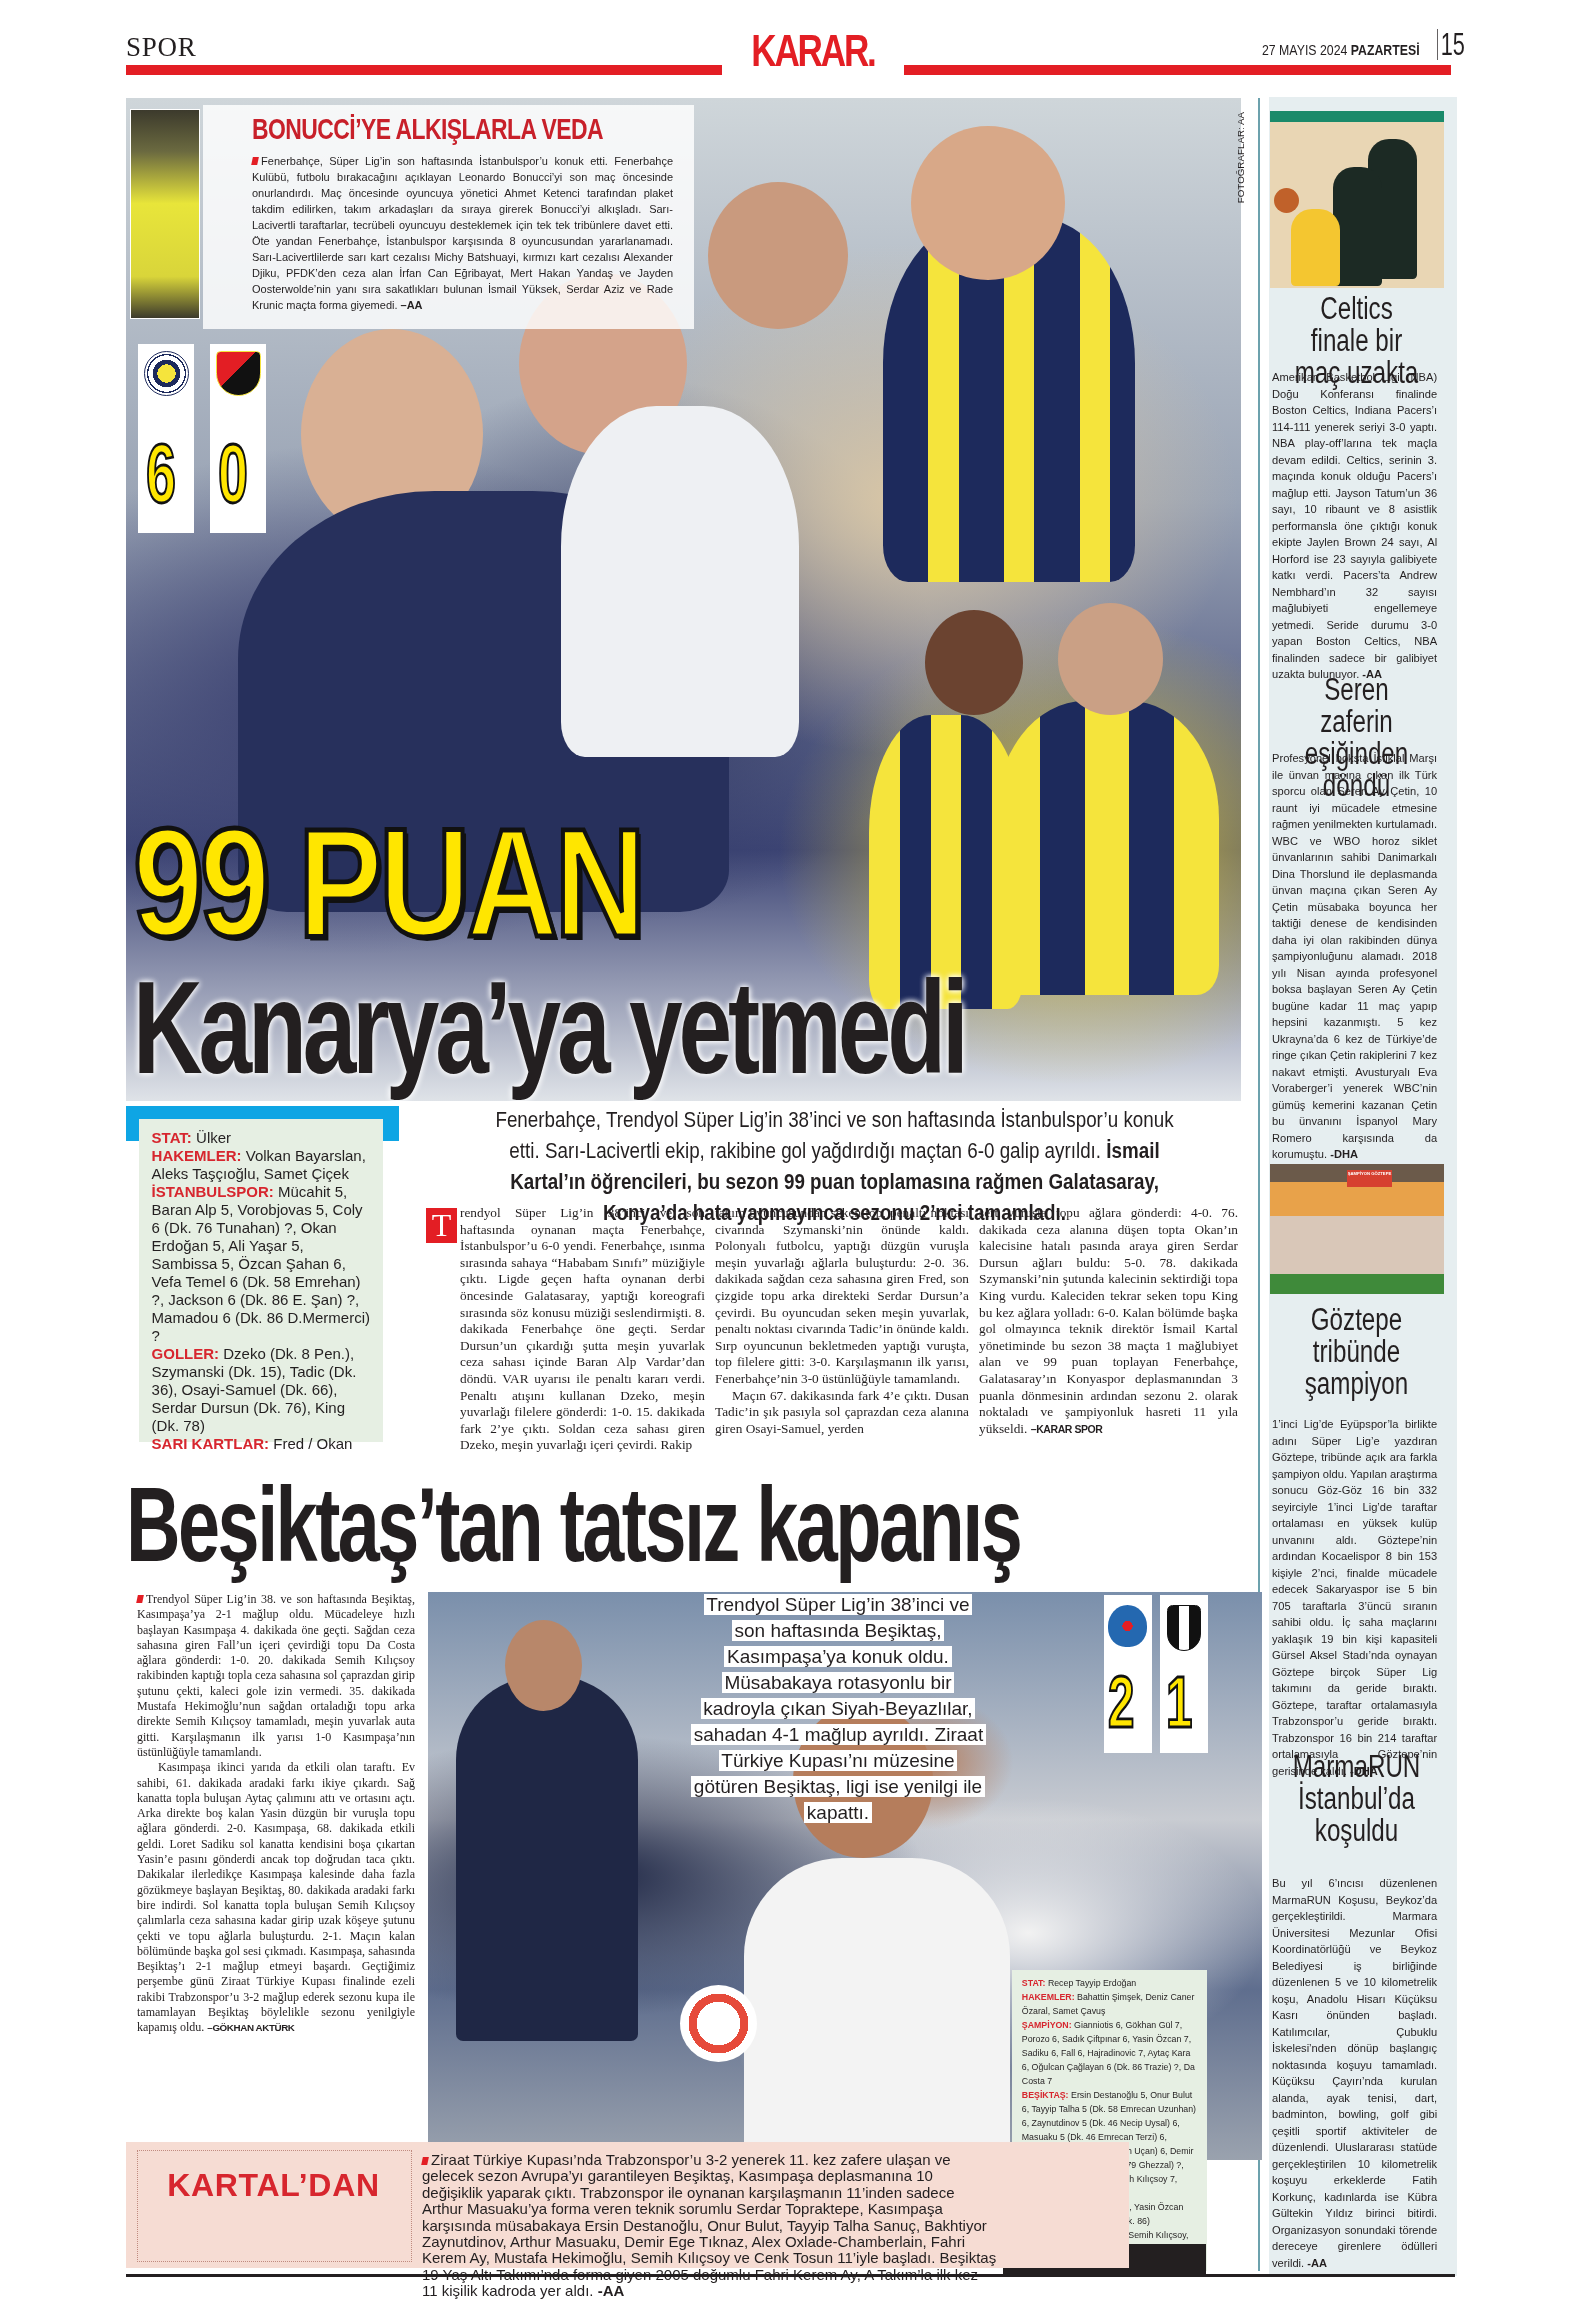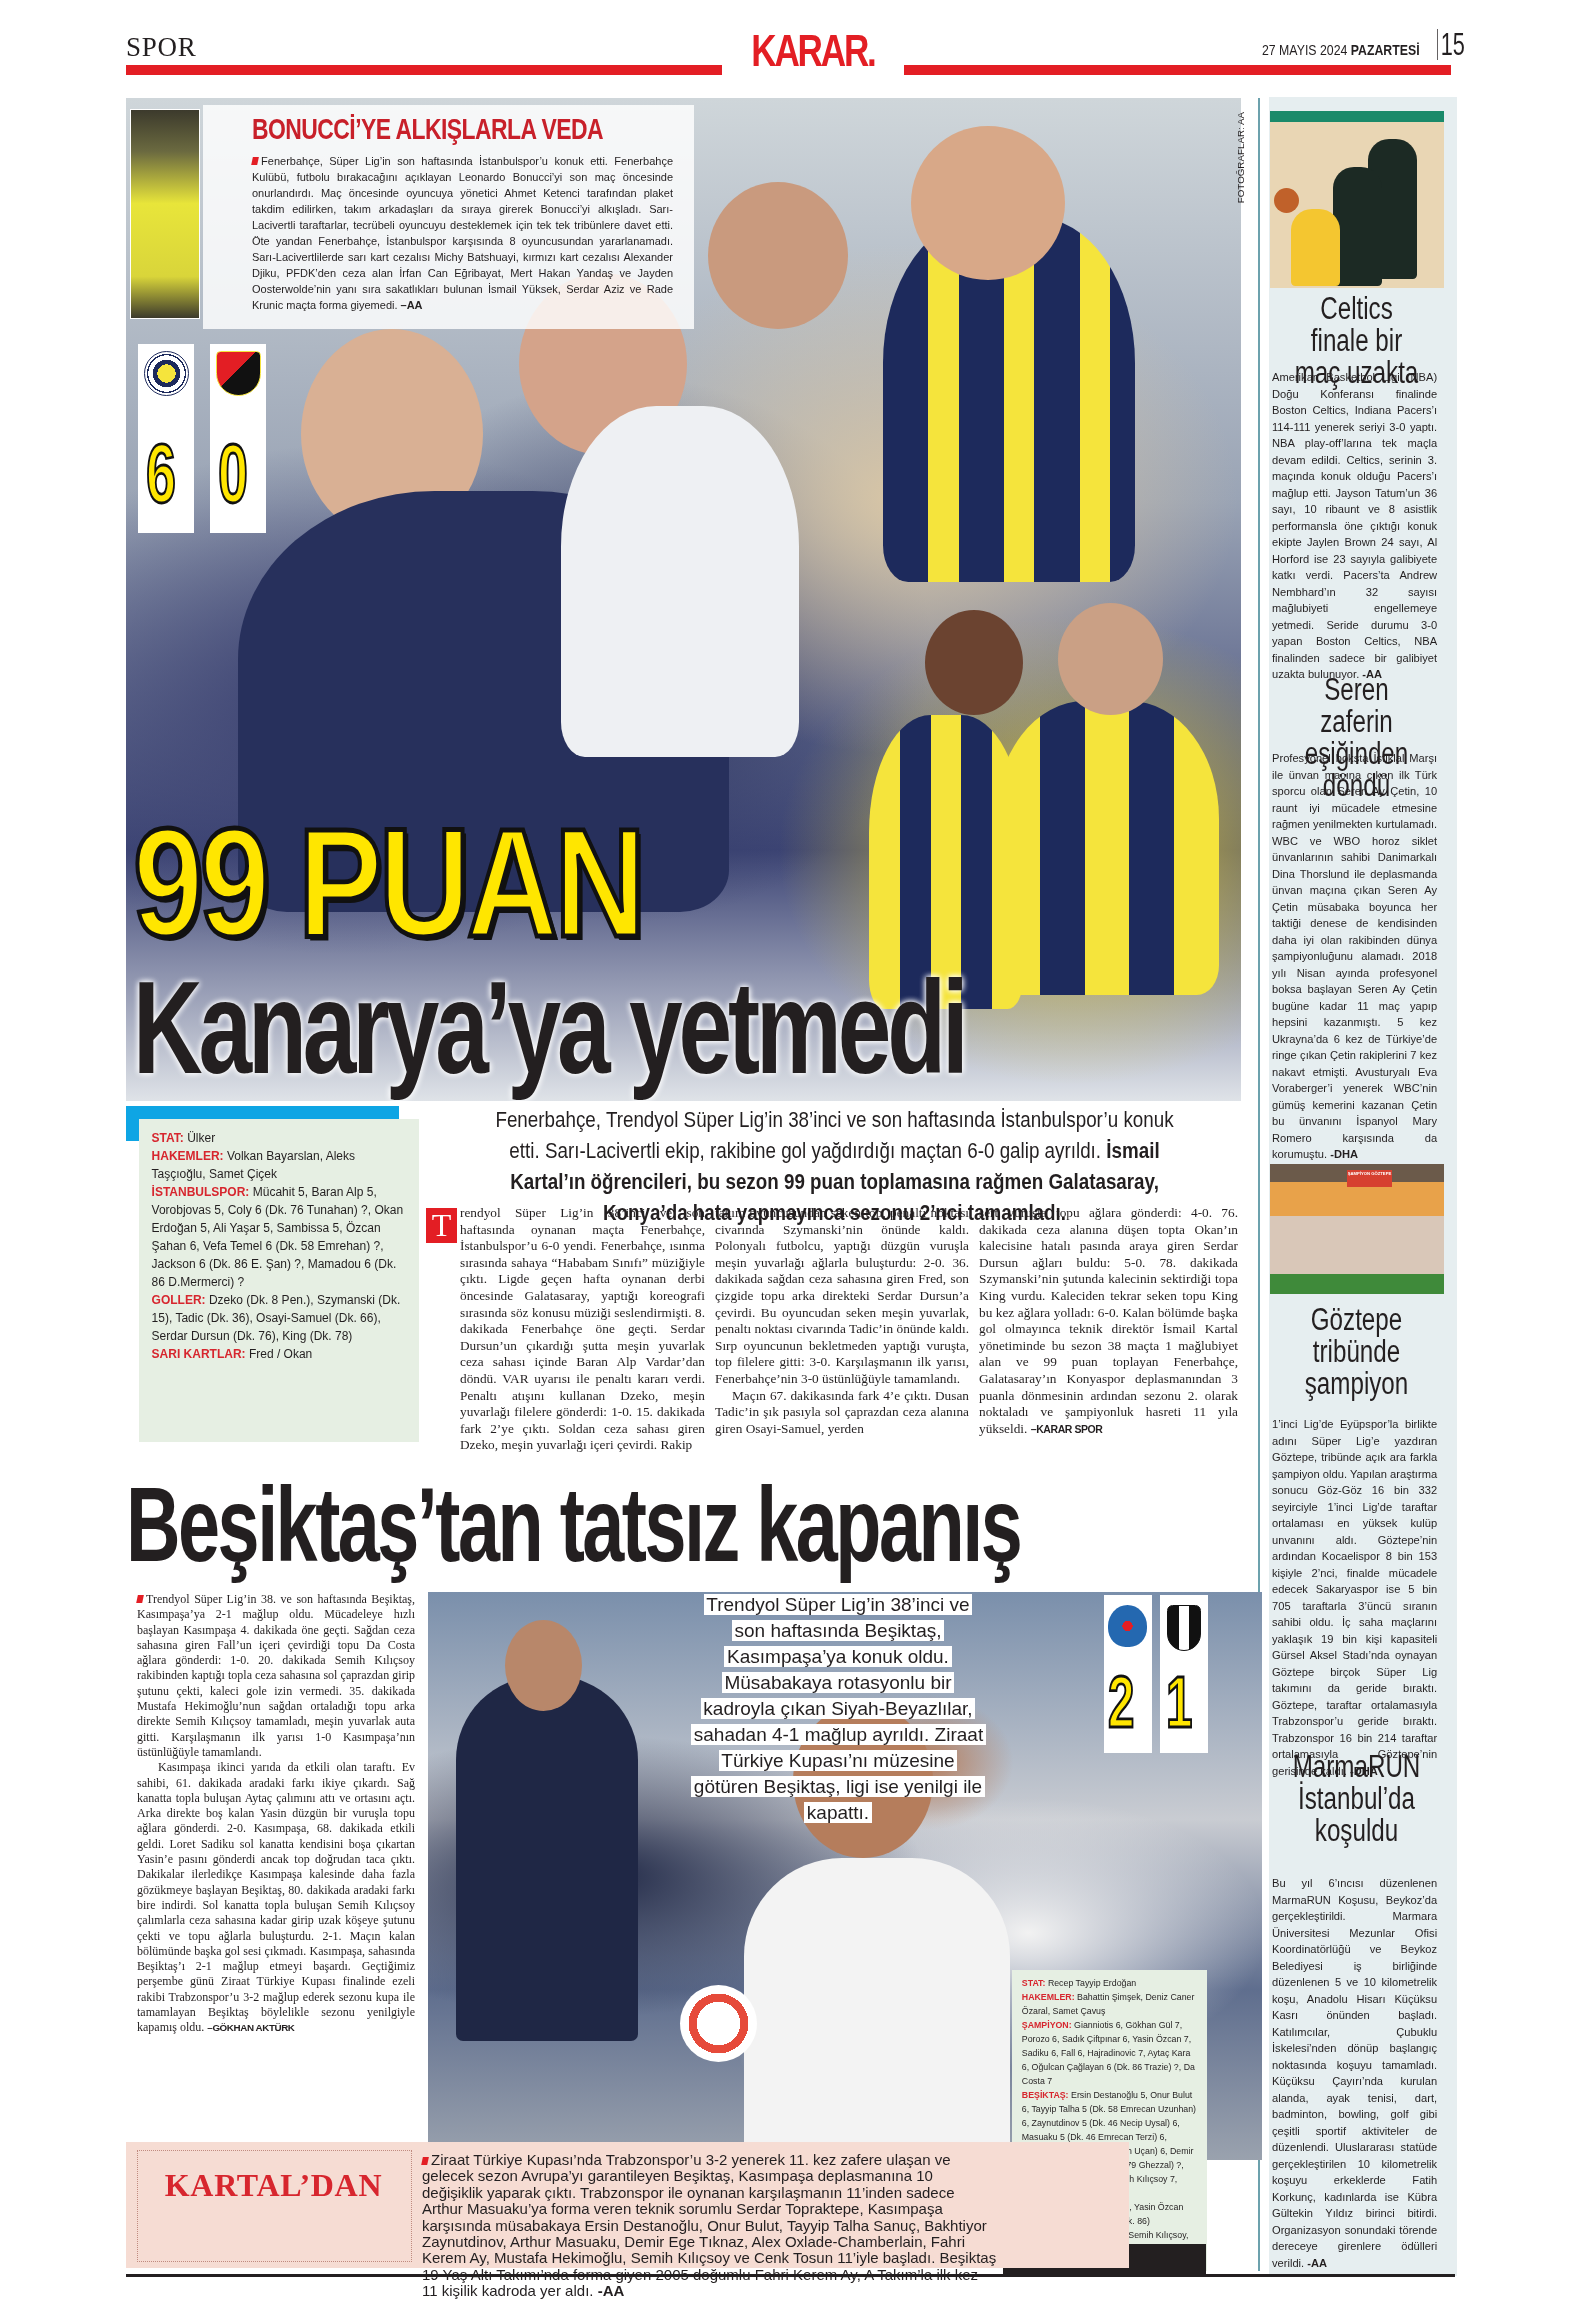--- a/index.html
+++ b/index.html
@@ -38,21 +38,21 @@
   .crest-card { position: absolute; background: #fff; width: 56px; height: 189px; }
   .score-digit { position: absolute; font-family: "Liberation Sans", sans-serif; font-weight: 900; font-size: 83px; color: #ffe600; -webkit-text-stroke: 2.8px #111; line-height: 1; transform: scaleX(0.65); transform-origin: left top; }
   .crest { position: absolute; width: 45px; height: 45px; border-radius: 50%; }
 
   
   #hl-99 { left: 133px; top: 806px; font-family: "Liberation Sans", sans-serif; font-weight: 900; font-size: 154px; color: #ffe600; -webkit-text-stroke: 4.9px #111; letter-spacing: -4.2px; line-height: 1; transform: scaleX(0.82); transform-origin: left top; white-space: nowrap; text-shadow: 4.2px 4.2px 0 #111; }
   #hl-kanarya { left: 133px; top: 962px; font-family: "Liberation Sans", sans-serif; font-weight: 900; font-size: 132px; color: #231f20; letter-spacing: -5.6px; line-height: 1; transform: scaleX(0.73); transform-origin: left top; white-space: nowrap; text-shadow: 0 0 7px #fff, 0 0 7px #fff; }
 
   
   #fb-statbar { left: 126px; top: 1106px; width: 273px; height: 35px; background: #0ea5e4; }
-  #fb-statbox { left: 139px; top: 1119px; width: 280px; height: 323px; background: #e6efe3; padding: 9.8px 12.6px; font-size: 12px; line-height: 18px; color: #231f20; }
+  #fb-statbox { left: 139px; top: 1119px; width: 244px; height: 323px; background: #e6efe3; padding: 9.8px 12.6px; font-size: 15px; line-height: 18px; color: #231f20; }
   .lbl { color: #d7262e; font-weight: 700; }
 
   
   #fb-lead { left: 421px; top: 1104px; width: 827px; text-align: center; font-size: 22.4px; line-height: 31px; transform: scaleX(0.84); transform-origin: center top; }
   #fb-lead b { font-weight: 700; }
   .body-serif { font-family: "Liberation Serif", serif; font-size: 13.3px; line-height: 16.6px; text-align: justify; color: #231f20; }
   #fb-dropcap { left: 426px; top: 1208px; width: 31px; height: 35px; background: #e31e24; color: #fff; font-family: "Liberation Serif", serif; font-size: 32px; line-height: 35px; text-align: center; }
   #fb-col1 { left: 460px; top: 1205px; width: 245px; text-indent: 0; }
 
   
@@ -73,21 +73,21 @@
      radial-gradient(ellipse at 45% 80%, #e8e0d0 0%, transparent 10%),
      linear-gradient(180deg, #7a8fab 0%, #c9ccd2 40%, #5f6e8e 70%, #9aa2ae 100%); }
   #bjk-lead { left: 691px; top: 1592px; width: 294px; text-align: center; font-size: 19px; line-height: 26px; }
   #bjk-lead span { background: #fff; padding: 0 2.8px; box-decoration-break: clone; -webkit-box-decoration-break: clone; transform: scaleX(0.8); }
   #bjk-statbox { left: 1012px; top: 1970px; width: 195px; height: 301px; background: #e6efe3; padding: 5.6px 9.8px; font-size: 8.8px; line-height: 14px; transform: scaleX(1); }
   #bjk-statbar { left: 1003px; top: 2244px; width: 203px; height: 32px; background: #231f20; }
 
   
   #kartal-bg { left: 126px; top: 2142px; width: 1003px; height: 126px; background: #f6dcd3; }
   #kartal-inner { left: 137px; top: 2150px; width: 275px; height: 112px; border: 0.7px dotted #c08b80; }
-  #kartal-title { left: 137px; top: 2168px; width: 273px; text-align: center; font-family: Liberation Serif, serif; font-weight: 900; font-size: 32px; line-height: 34px; color: #d7262e; letter-spacing: 0.7px; }
+  #kartal-title { left: 137px; top: 2168px; width: 273px; text-align: center; font-family: Liberation Sans, sans-serif; font-weight: 900; font-size: 32px; line-height: 34px; color: #d7262e; letter-spacing: 0.7px; }
   #kartal-body { left: 422px; top: 2152px; width: 575px; font-size: 15px; line-height: 16.4px; color: #231f20; }
 
   #bottom-rule { left: 126px; top: 2274px; width: 1329px; height: 2.8px; background: #231f20; }
 </style>
 </head>
 <body>
 
 <div class="abs" id="hdr-section">SPOR</div>
 <div class="abs" id="hdr-rule-l"></div>
 <div class="abs" id="hdr-logo">KARAR.</div>

